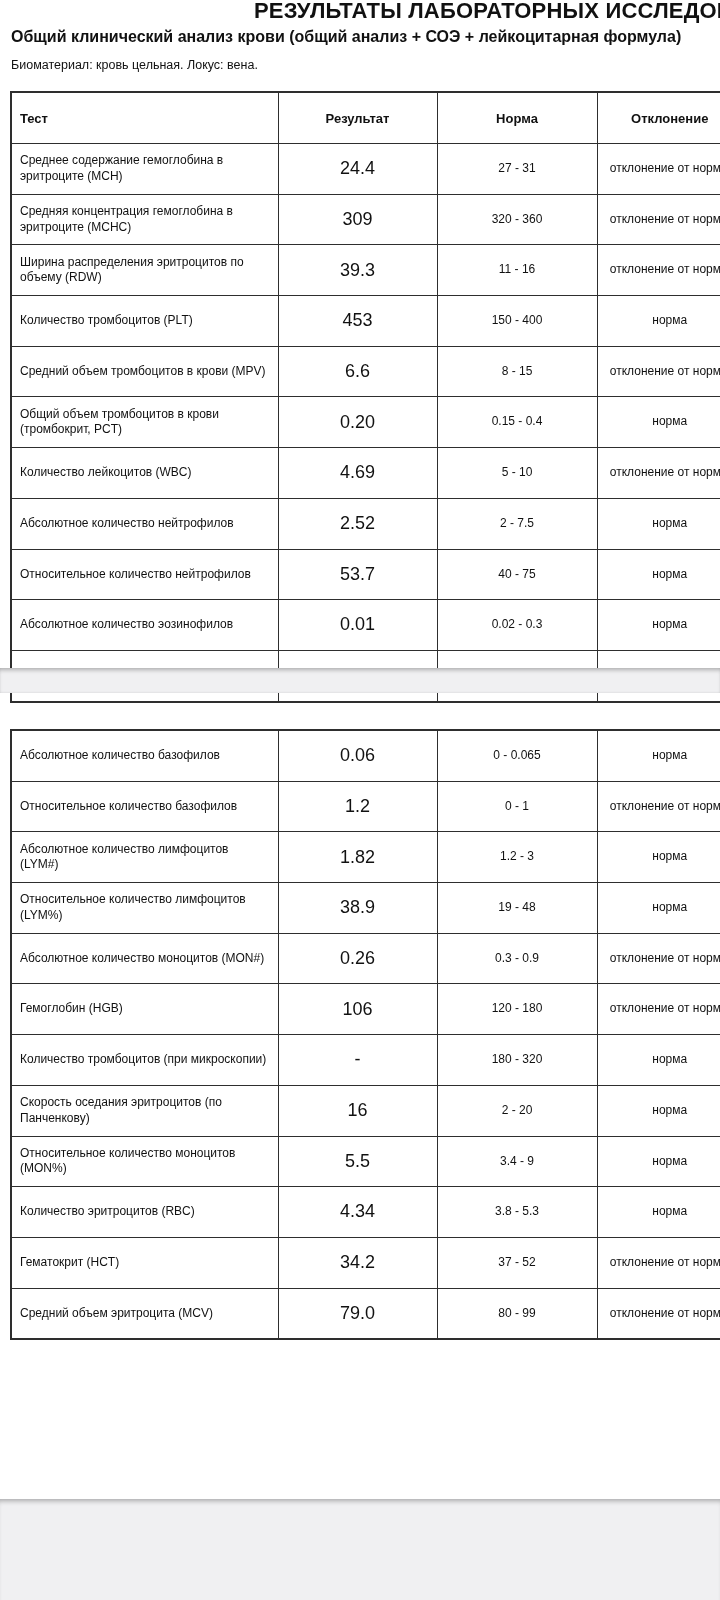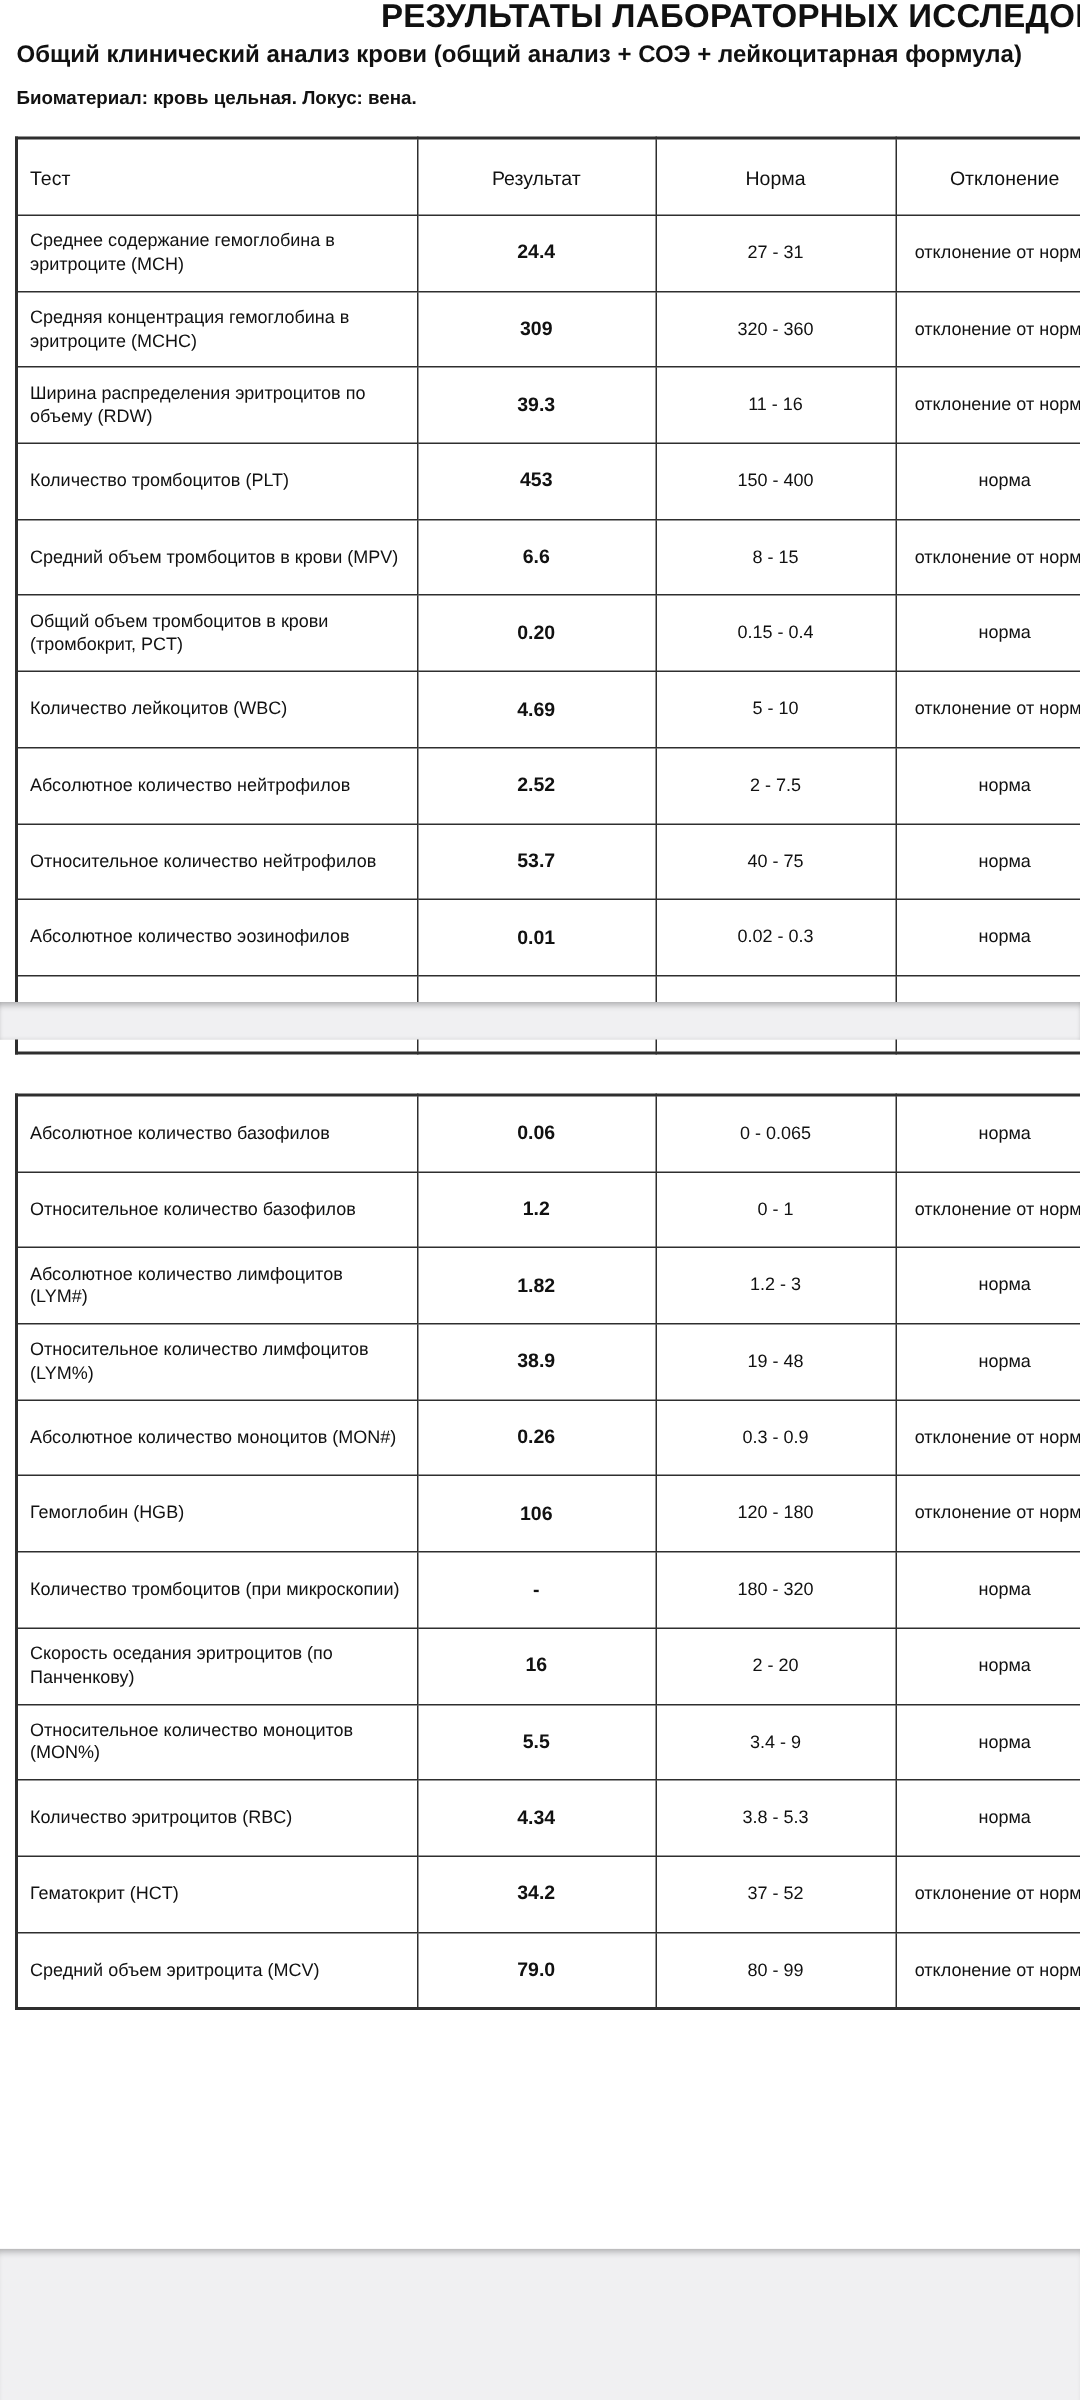--- a/index.html
+++ b/index.html
@@ -15,45 +15,45 @@
     position: absolute; top: -2px; left: 0; width: 1050px;
     text-align: center; font-size: 22px; font-weight: 700;
     white-space: nowrap; letter-spacing: 0.2px;
   }
   .doc-subtitle {
     position: absolute; top: 28px; left: 11px; width: 1030px;
     font-size: 16px; font-weight: 700; white-space: nowrap;
   }
   .doc-biomaterial {
     position: absolute; top: 58px; left: 11px;
-    font-size: 12.5px; font-weight: 700; white-space: nowrap;
+    font-size: 12.5px; font-weight: 400; white-space: nowrap;
   }
 
   table.results {
     position: absolute; left: 10px; width: 732px;
     table-layout: fixed; border-collapse: collapse;
     background: #ffffff; border: 2px solid #2e2e2e;
   }
   #table1 { top: 91px; }
   #table2 { top: 729px; }
 
   .results th, .results td {
     border: 1px solid #2e2e2e;
     vertical-align: middle;
     overflow: hidden;
   }
-  .results th { height: 42px; font-size: 13px; font-weight: 400; }
+  .results th { height: 42px; font-size: 13px; font-weight: 700; }
   .results td { height: 41.7px; font-size: 12px; line-height: 1.3; }
 
   th.c-test, td.c-test { text-align: left; padding: 4px 8px; }
   th.c-result, td.c-result,
   th.c-norm, td.c-norm,
   th.c-dev, td.c-dev { text-align: center; padding: 4px 4px; }
 
-  td.c-result { font-weight: 700; font-size: 13px; }
+  td.c-result { font-weight: 400; font-size: 18px; }
 
   .page-separator {
     position: absolute; top: 668px; left: 0; width: 720px; height: 25px;
     background: #f0f0f2;
     box-shadow: inset 0 4px 4px -2px rgba(0,0,0,0.28), inset 0 -1px 2px rgba(0,0,0,0.06);
   }
   .page-bottom-background {
     position: absolute; top: 1499px; left: 0; width: 720px; height: 101px;
     background: #f0f0f2;
     box-shadow: inset 0 5px 5px -3px rgba(0,0,0,0.30);

